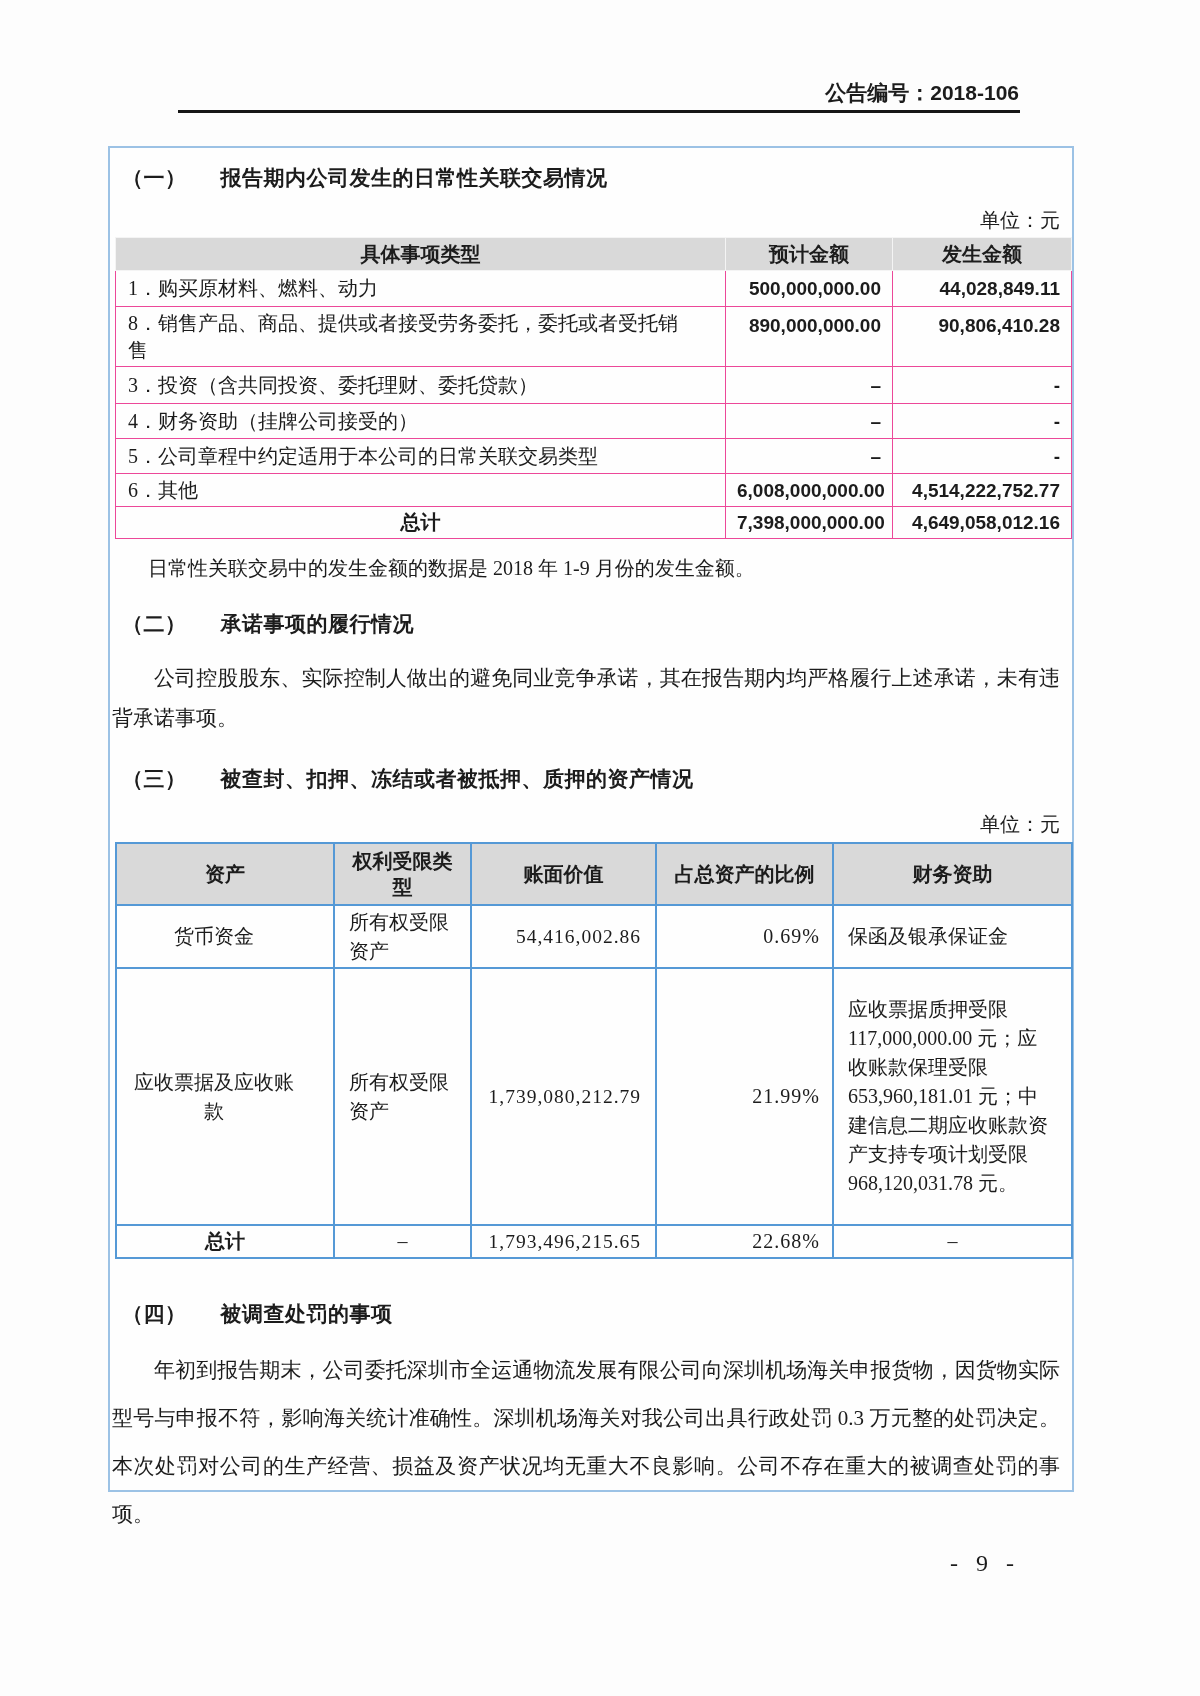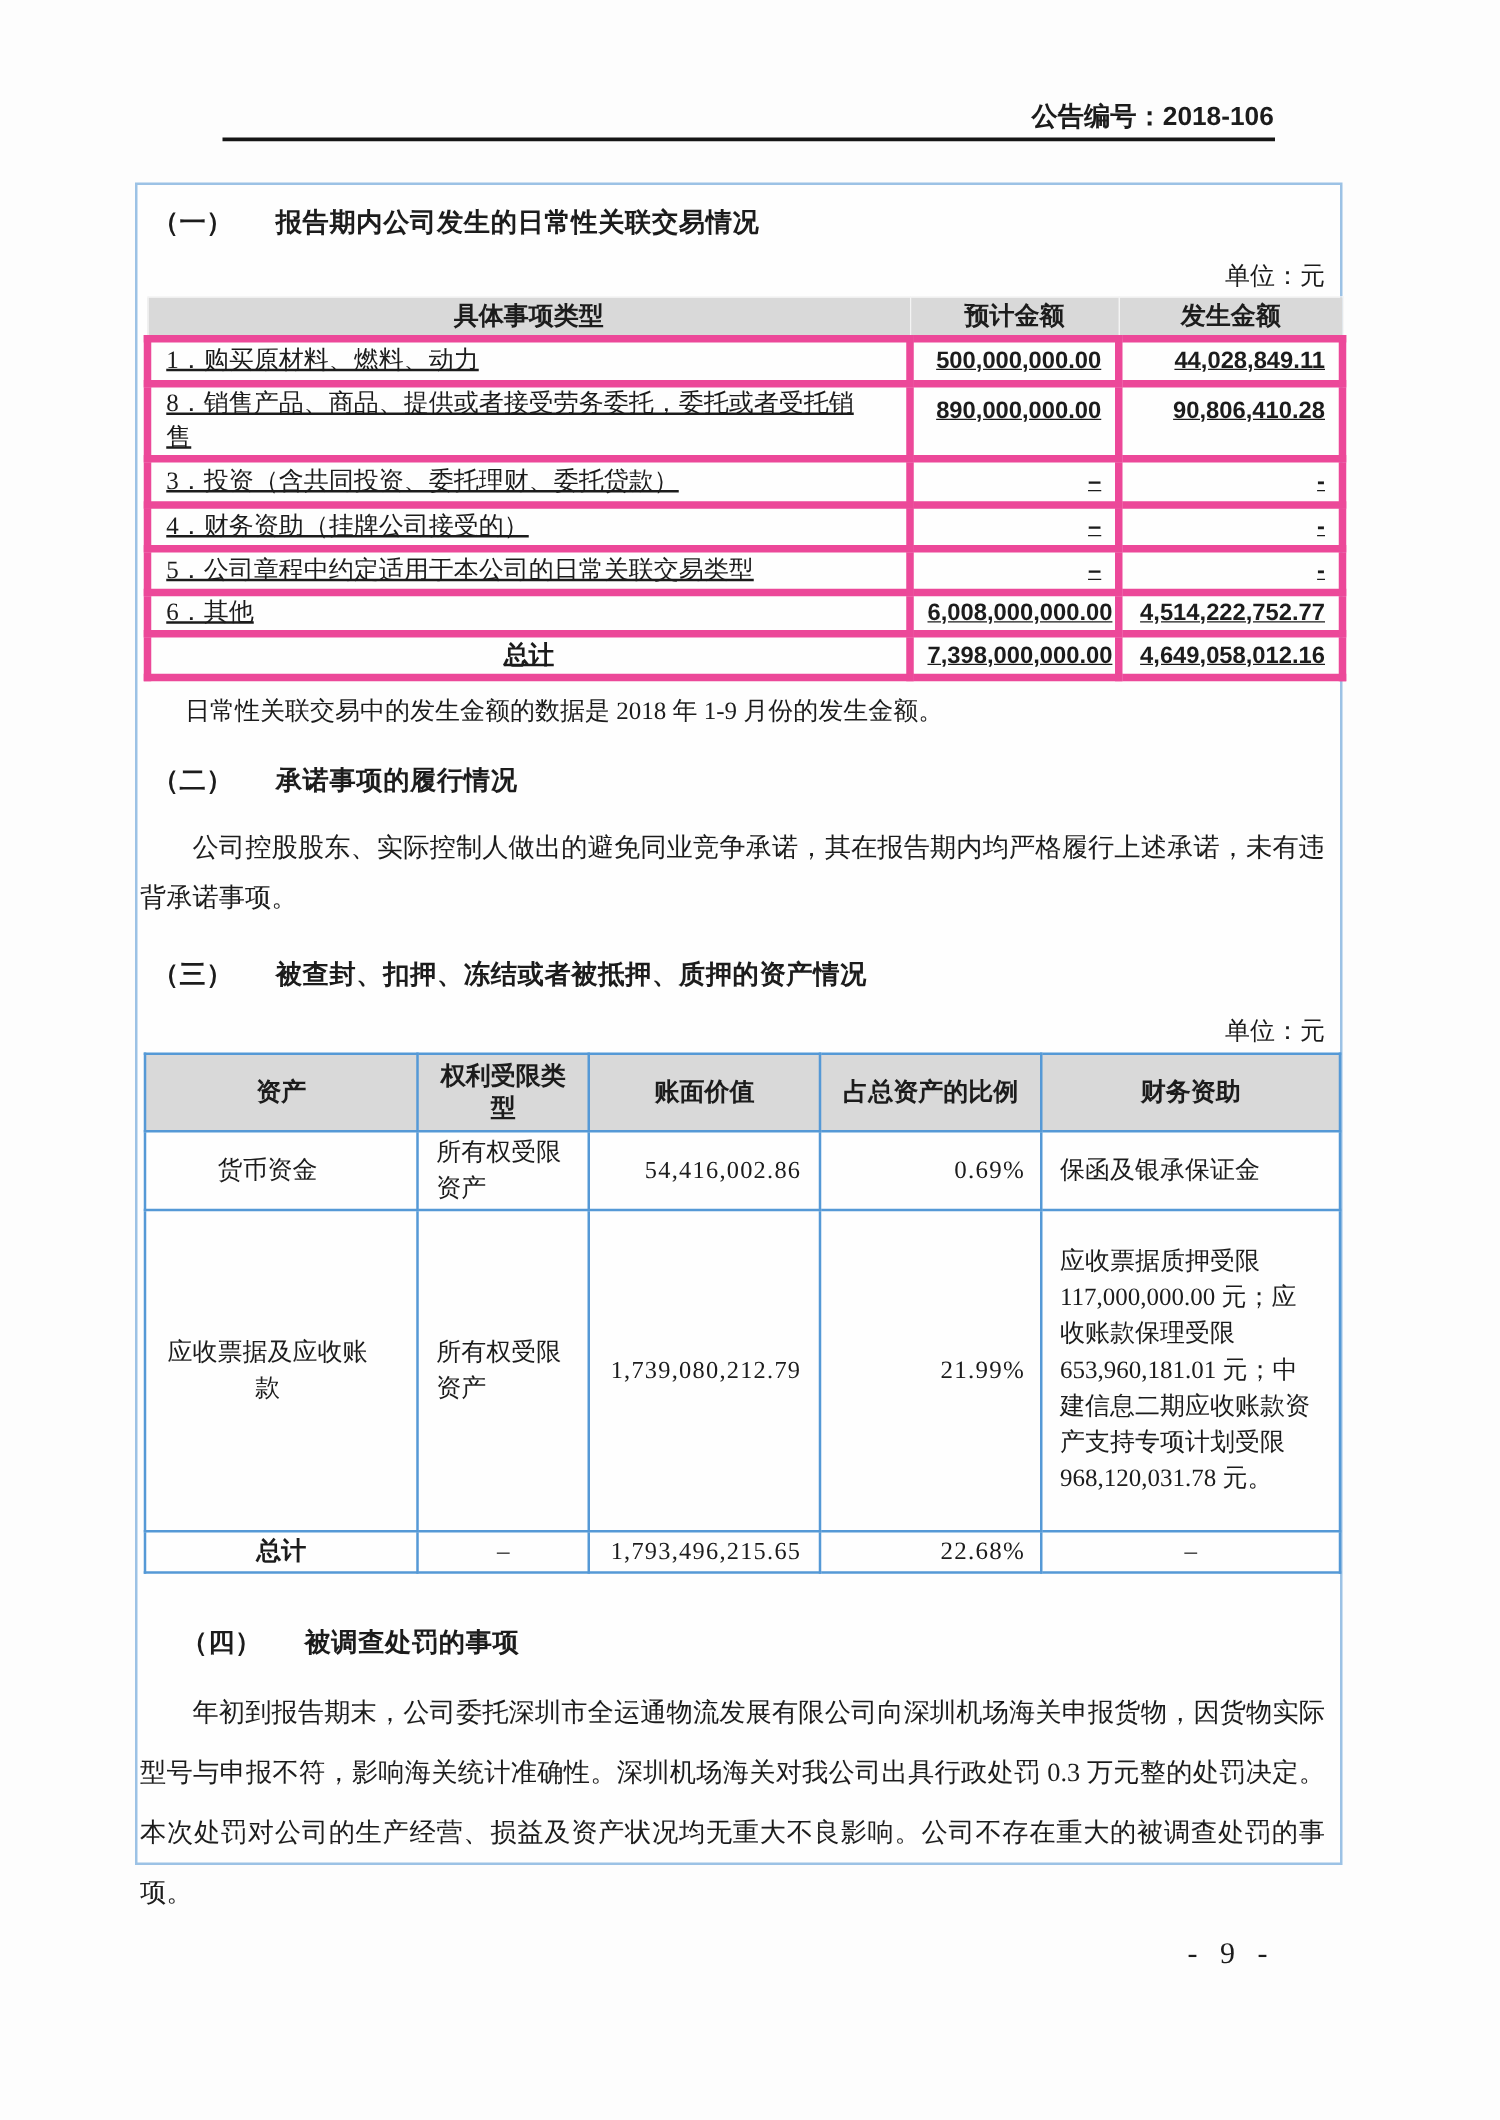--- a/index.html
+++ b/index.html
@@ -40,21 +40,21 @@
   
   table { border-collapse:collapse; table-layout:fixed; }
   .table1 {
     position:absolute; left:5px; top:89px; width:956px; font-size:20px;
   }
   .table1 th {
     background:#d9d9d9; border:1px solid #f4f4f4;
     font-family:"Liberation Sans","DejaVu Sans",sans-serif;
     font-weight:bold; font-size:20px; height:33px; text-align:center;
   }
-  .table1 td { border:6px solid #ec4899; line-height:27px;text-decoration:underline; }
+  .table1 td { border:1px solid #ec4899; line-height:27px; }
   .t1-item { text-align:left; padding:0 30px 0 12px; }
   .t1-num {
     text-align:right; padding:0 11px;
     font-family:"Liberation Sans","DejaVu Sans",sans-serif;
     font-weight:600; font-size:19px; white-space:nowrap;
   }
   .t1-total-label {
     text-align:center; font-weight:bold; font-size:20px;
     font-family:"Liberation Sans","DejaVu Sans",sans-serif;
   }
@@ -195,20 +195,20 @@
       <tr style="height:30px;">
         <td class="t2-total-label">总计</td>
         <td class="t2-center">–</td>
         <td class="t2-bval">1,793,496,215.65</td>
         <td class="t2-ratio">22.68%</td>
         <td class="t2-center">–</td>
       </tr>
     </tbody>
   </table>
 
-  <div class="sec-heading" style="top:1152px;margin-left:23px;">
+  <div class="sec-heading" style="top:1152px;">
     <span class="sec-num">（四）</span><span>被调查处罚的事项</span>
   </div>
   <div class="para para-4">年初到报告期末，公司委托深圳市全运通物流发展有限公司向深圳机场海关申报货物，因货物实际型号与申报不符，影响海关统计准确性。深圳机场海关对我公司出具行政处罚 0.3 万元整的处罚决定。本次处罚对公司的生产经营、损益及资产状况均无重大不良影响。公司不存在重大的被调查处罚的事项。</div>
 
 </div>
 
 <div class="page-number">- 9 -</div>
 
 </body></html>

